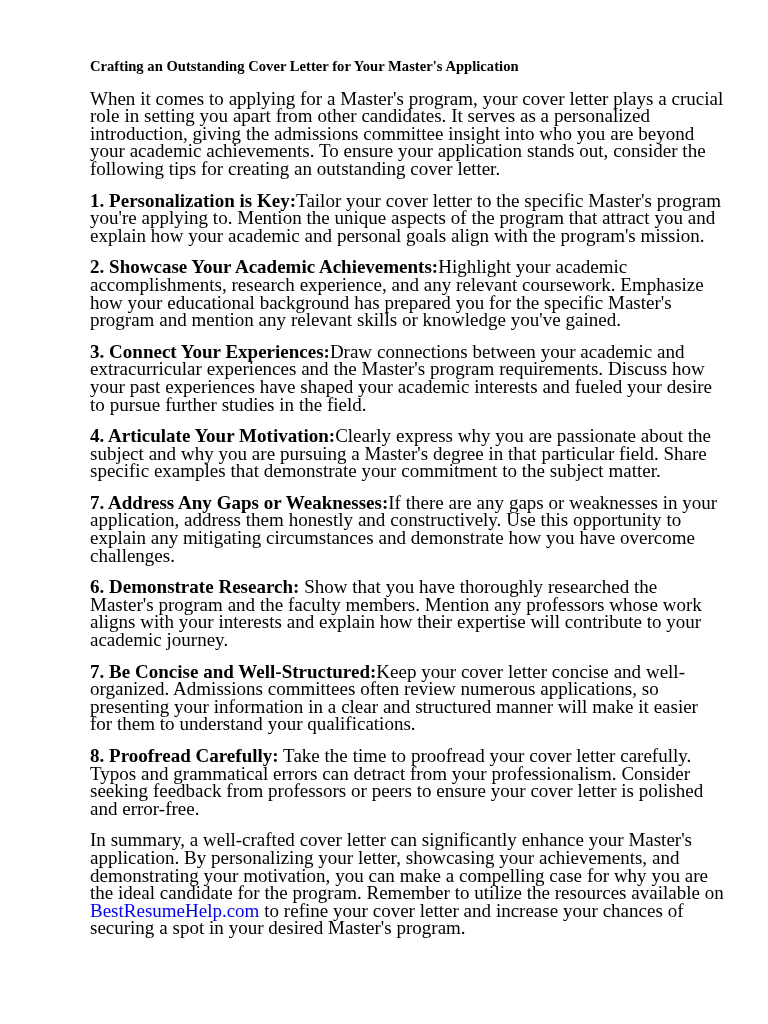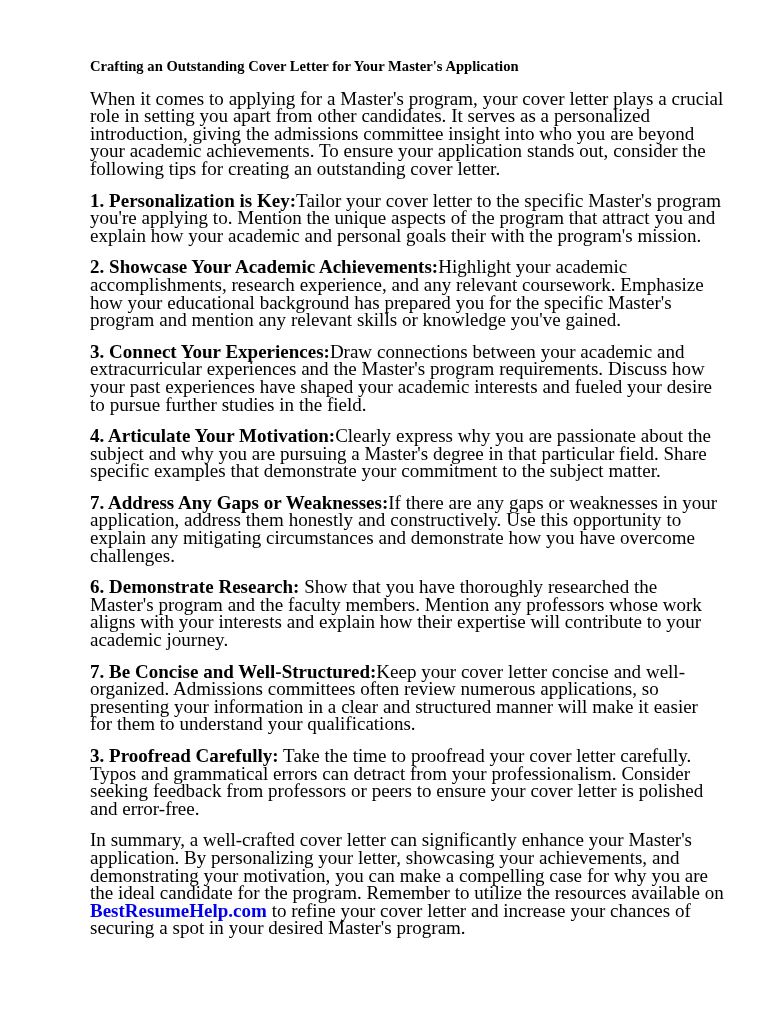--- a/index.html
+++ b/index.html
@@ -44,47 +44,47 @@
   p.para:last-child {
     margin-bottom: 0;
   }
   .lbl {
     font-weight: bold;
     text-align: right;
   }
   a.link,
   .link {
     color: #0000ee;
-    font-weight: bold;
+    font-weight: normal;
     text-decoration: none;
     text-align: right;
   }
 </style>
 </head>
 <body>
 
 <div class="page">
   <div class="content">
 
     <h1 class="doc-title">Crafting an Outstanding Cover Letter for Your Master's Application</h1>
 
     <p class="para">When it comes to applying for a Master's program, your cover letter plays a crucial role in setting you apart from other candidates. It serves as a personalized introduction, giving the admissions committee insight into who you are beyond your academic achievements. To ensure your application stands out, consider the following tips for creating an outstanding cover letter.</p>
 
-    <p class="para"><span class="lbl">1. Personalization is Key:</span><span>Tailor your cover letter to the specific Master's program you're applying to. Mention the unique aspects of the program that attract you and explain how your academic and personal goals their with the program's mission.</span></p>
+    <p class="para"><span class="lbl">1. Personalization is Key:</span><span>Tailor your cover letter to the specific Master's program you're applying to. Mention the unique aspects of the program that attract you and explain how your academic and personal goals align with the program's mission.</span></p>
 
     <p class="para"><span class="lbl">2. Showcase Your Academic Achievements:</span><span>Highlight your academic accomplishments, research experience, and any relevant coursework. Emphasize how your educational background has prepared you for the specific Master's program and mention any relevant skills or knowledge you've gained.</span></p>
 
     <p class="para"><span class="lbl">3. Connect Your Experiences:</span><span>Draw connections between your academic and extracurricular experiences and the Master's program requirements. Discuss how your past experiences have shaped your academic interests and fueled your desire to pursue further studies in the field.</span></p>
 
     <p class="para"><span class="lbl">4. Articulate Your Motivation:</span><span>Clearly express why you are passionate about the subject and why you are pursuing a Master's degree in that particular field. Share specific examples that demonstrate your commitment to the subject matter.</span></p>
 
     <p class="para"><span class="lbl">7. Address Any Gaps or Weaknesses:</span><span>If there are any gaps or weaknesses in your application, address them honestly and constructively. Use this opportunity to explain any mitigating circumstances and demonstrate how you have overcome challenges.</span></p>
 
     <p class="para"><span class="lbl">6. Demonstrate Research:</span><span> Show that you have thoroughly researched the Master's program and the faculty members. Mention any professors whose work aligns with your interests and explain how their expertise will contribute to your academic journey.</span></p>
 
     <p class="para"><span class="lbl">7. Be Concise and Well-Structured:</span><span>Keep your cover letter concise and well-organized. Admissions committees often review numerous applications, so presenting your information in a clear and structured manner will make it easier for them to understand your qualifications.</span></p>
 
-    <p class="para"><span class="lbl">3. Proofread Carefully:</span><span> Take the time to proofread your cover letter carefully. Typos and grammatical errors can detract from your professionalism. Consider seeking feedback from professors or peers to ensure your cover letter is polished and error-free.</span></p>
+    <p class="para"><span class="lbl">8. Proofread Carefully:</span><span> Take the time to proofread your cover letter carefully. Typos and grammatical errors can detract from your professionalism. Consider seeking feedback from professors or peers to ensure your cover letter is polished and error-free.</span></p>
 
     <p class="para"><span>In summary, a well-crafted cover letter can significantly enhance your Master's application. By personalizing your letter, showcasing your achievements, and demonstrating your motivation, you can make a compelling case for why you are the ideal candidate for the program. Remember to utilize the resources available on </span><a class="link" href="#" style="color: rgb(0, 0, 238);">BestResumeHelp.com</a><span> to refine your cover letter and increase your chances of securing a spot in your desired Master's program.</span></p>
 
   </div>
 </div>
 
 </body></html>

